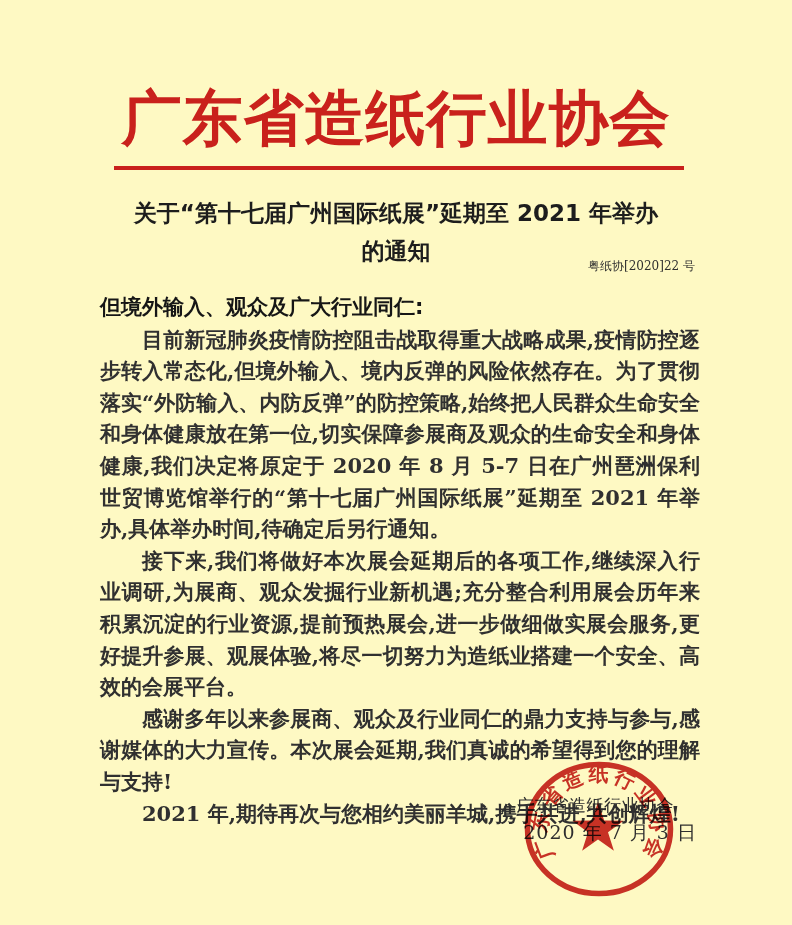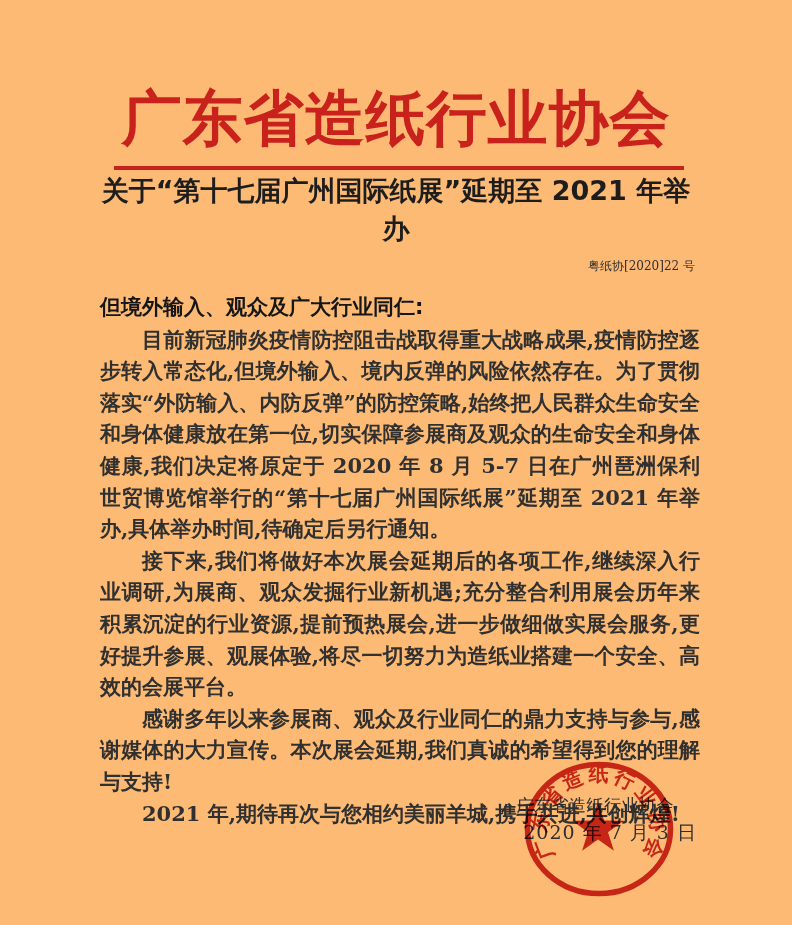--- a/index.html
+++ b/index.html
@@ -1,20 +1,20 @@
 <!DOCTYPE html>
 <html><head>
 <meta charset="utf-8">
 <style>
   html, body { margin: 0; padding: 0; background: #ffffff; }
   .page {
     position: relative;
     width: 792px;
     height: 925px;
-    background: #fdba74;
+    background: #fef9c3;
     overflow: hidden;
     font-family: "DejaVu Serif", "Liberation Serif", serif;
     color: #303030;
   }
   
   .org-title {
     position: absolute;
     top: 82px; left: 0; right: 0;
     text-align: center;
     font-family: "DejaVu Serif", "Liberation Serif", serif;
@@ -27,26 +27,26 @@
   }
   .red-rule {
     position: absolute;
     top: 166px; left: 114px;
     width: 570px; height: 4px;
     background: #c9211c;
   }
   
   .doc-title {
     position: absolute;
-    top: 172px; left: 96px;
+    top: 194px; left: 96px;
     width: 600px;
     text-align: center;
     font-family: "DejaVu Sans", "Liberation Sans", sans-serif;
     font-weight: 700;
-    font-size: 27px;
+    font-size: 23px;
     line-height: 38px;
     color: #1d1d1d;
   }
   .doc-number {
     position: absolute;
     top: 258px; right: 97px;
     font-size: 12px;
     color: #2f2f2f;
   }
   
@@ -100,20 +100,21 @@
 </head>
 <body>
 
 <div class="page">
 
   <div class="org-title">广东省造纸行业协会</div>
   <div class="red-rule"></div>
 
   <div class="doc-title">
     <div>关于“第十七届广州国际纸展”延期至 2021 年举办</div>
+    <div>的通知</div>
   </div>
 
   <div class="doc-number">粤纸协[2020]22 号</div>
 
   <div class="body-text">
     <p class="salutation">但境外输入、观众及广大行业同仁:</p>
     <p class="para">目前新冠肺炎疫情防控阻击战取得重大战略成果,疫情防控逐步转入常态化,但境外输入、境内反弹的风险依然存在。为了贯彻落实“外防输入、内防反弹”的防控策略,始终把人民群众生命安全和身体健康放在第一位,切实保障参展商及观众的生命安全和身体健康,我们决定将原定于 2020 年 8 月 5-7 日在广州琶洲保利世贸博览馆举行的“第十七届广州国际纸展”延期至 2021 年举办,具体举办时间,待确定后另行通知。</p>
     <p class="para">接下来,我们将做好本次展会延期后的各项工作,继续深入行业调研,为展商、观众发掘行业新机遇;充分整合利用展会历年来积累沉淀的行业资源,提前预热展会,进一步做细做实展会服务,更好提升参展、观展体验,将尽一切努力为造纸业搭建一个安全、高效的会展平台。</p>
     <p class="para">感谢多年以来参展商、观众及行业同仁的鼎力支持与参与,感谢媒体的大力宣传。本次展会延期,我们真诚的希望得到您的理解与支持!</p>
     <p class="para">2021 年,期待再次与您相约美丽羊城,携手共进,共创辉煌!</p>

